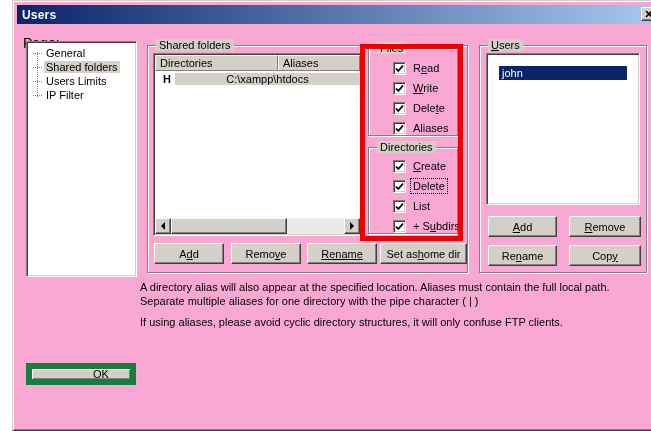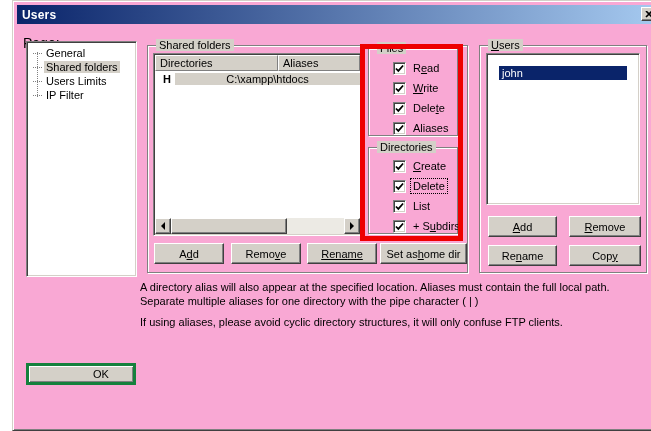--- a/index.html
+++ b/index.html
@@ -70,21 +70,21 @@
     border:1px solid;border-color:#fff #404040 #404040 #fff;box-shadow:inset -1px -1px 0 #808080;
   }
   
   .btn{
     position:absolute;height:21px;background:#d4d0c8;color:#000;
     font-family:"Liberation Sans",sans-serif;font-size:11px;
     border:1px solid;border-color:#fff #404040 #404040 #fff;
     box-shadow:inset -1px -1px 0 #808080, inset 1px 1px 0 #d4d0c8;
     display:flex;align-items:center;justify-content:center;padding:0;
   }
-  .btn.default{border:3px solid #15803d;box-shadow:inset 1px 1px 0 #fff, inset -1px -1px 0 #808080;padding-left:40px;}
+  .btn.default{border:6px solid #15803d;box-shadow:inset 1px 1px 0 #fff, inset -1px -1px 0 #808080;padding-left:40px;}
   
   .cbcol{position:absolute;left:24px;display:flex;flex-direction:column;}
   .cbrow{display:flex;align-items:center;height:20px;gap:5px;}
   .cb{
     width:13px;height:13px;background:#fff;flex:none;
     border:1px solid;border-color:#808080 #fff #fff #808080;
     box-shadow:inset 1px 1px 0 #404040, inset -1px -1px 0 #d4d0c8;
     display:flex;align-items:center;justify-content:center;
   }
   .cblabel{padding:1px 2px;white-space:nowrap;}

